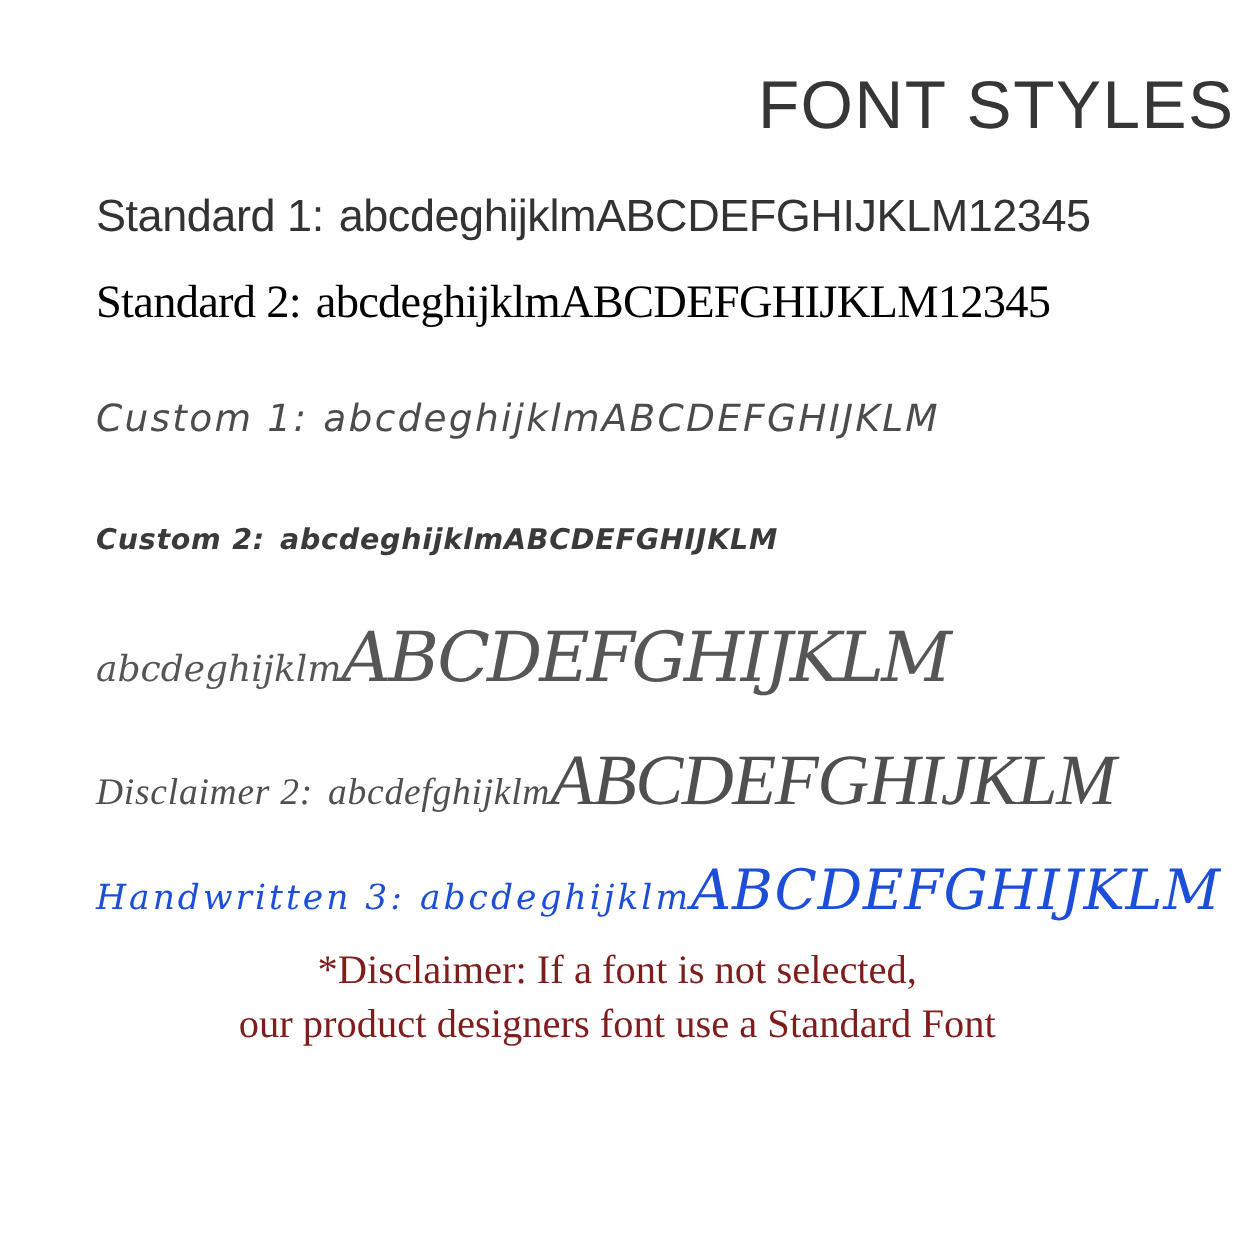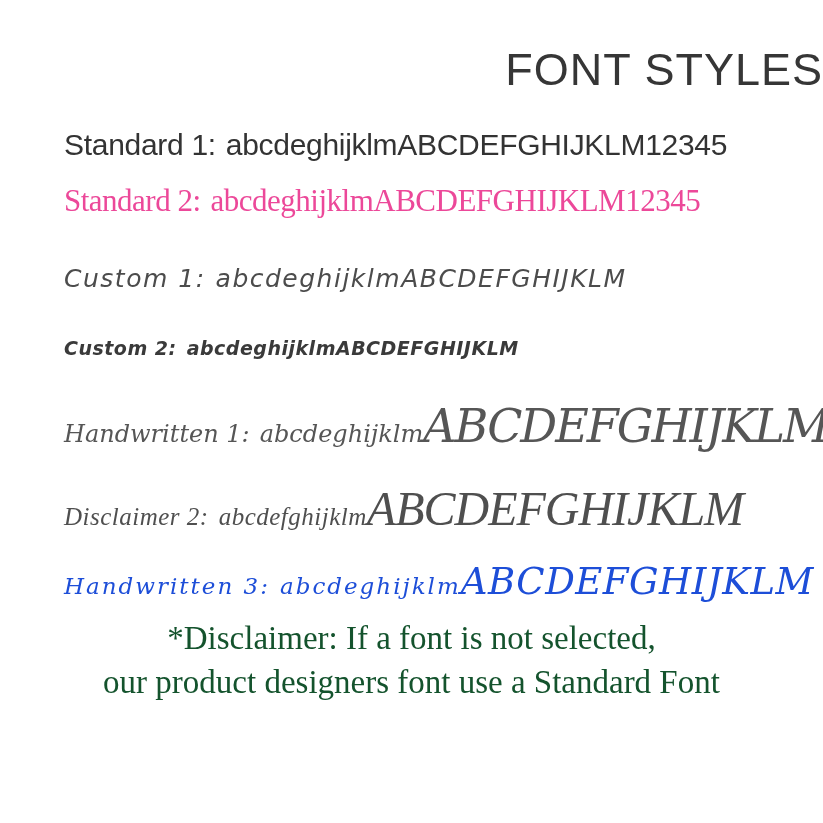--- a/index.html
+++ b/index.html
@@ -35,31 +35,31 @@
     font-size: 30px;
     letter-spacing: -0.3px;
     color: #333333;
     margin-bottom: 21px;
   }
   
   .standard2 {
     font-family: "Liberation Serif", serif;
     font-size: 31px;
     letter-spacing: -0.5px;
-    color: #ec4899;
+    color: #000000;
     margin-bottom: 45px;
   }
   
   .custom1 {
     font-family: "DejaVu Sans", sans-serif;
     font-style: italic;
     font-size: 25px;
     letter-spacing: 1.5px;
     color: #4c4c4c;
-    margin-bottom: 44px;
+    margin-bottom: 56px;
   }
   
   .custom2 {
     font-family: "DejaVu Sans", sans-serif;
     font-style: italic;
     font-weight: bold;
     font-size: 19px;
     letter-spacing: 0.5px;
     color: #3a3a3a;
     margin-bottom: 40px;
@@ -88,23 +88,23 @@
     font-size: 23px;
     letter-spacing: 2px;
     color: #1d4ed8;
     margin-bottom: 14px;
   }
   .hand3 .upper { font-size: 37px; letter-spacing: 0.5px; }
 
   .disclaimer {
     text-align: center;
     font-family: "Liberation Serif", serif;
-    font-size: 33px;
+    font-size: 27px;
     line-height: 1.33;
-    color: #14532d;
+    color: #7f1d1d;
   }
   .disclaimer div { white-space: nowrap; }
 </style>
 </head>
 <body>
 
 <div class="canvas">
 
   <h1 class="page-title">FONT STYLES</h1>
 
@@ -130,21 +130,20 @@
       <span class="upper">ABCDEFGHIJKLM</span>
     </div>
 
     <div class="row custom2">
       <span class="label">Custom 2:</span>
       <span class="lower">abcdeghijklm</span>
       <span class="upper">ABCDEFGHIJKLM</span>
     </div>
 
     <div class="row hand1">
-      <span class="label">Handwritten 1:</span>
       <span class="lower">abcdeghijklm</span>
       <span class="upper">ABCDEFGHIJKLM</span>
     </div>
 
     <div class="row hand2">
       <span class="label">Disclaimer 2:</span>
       <span class="lower">abcdefghijklm</span>
       <span class="upper">ABCDEFGHIJKLM</span>
     </div>
 

